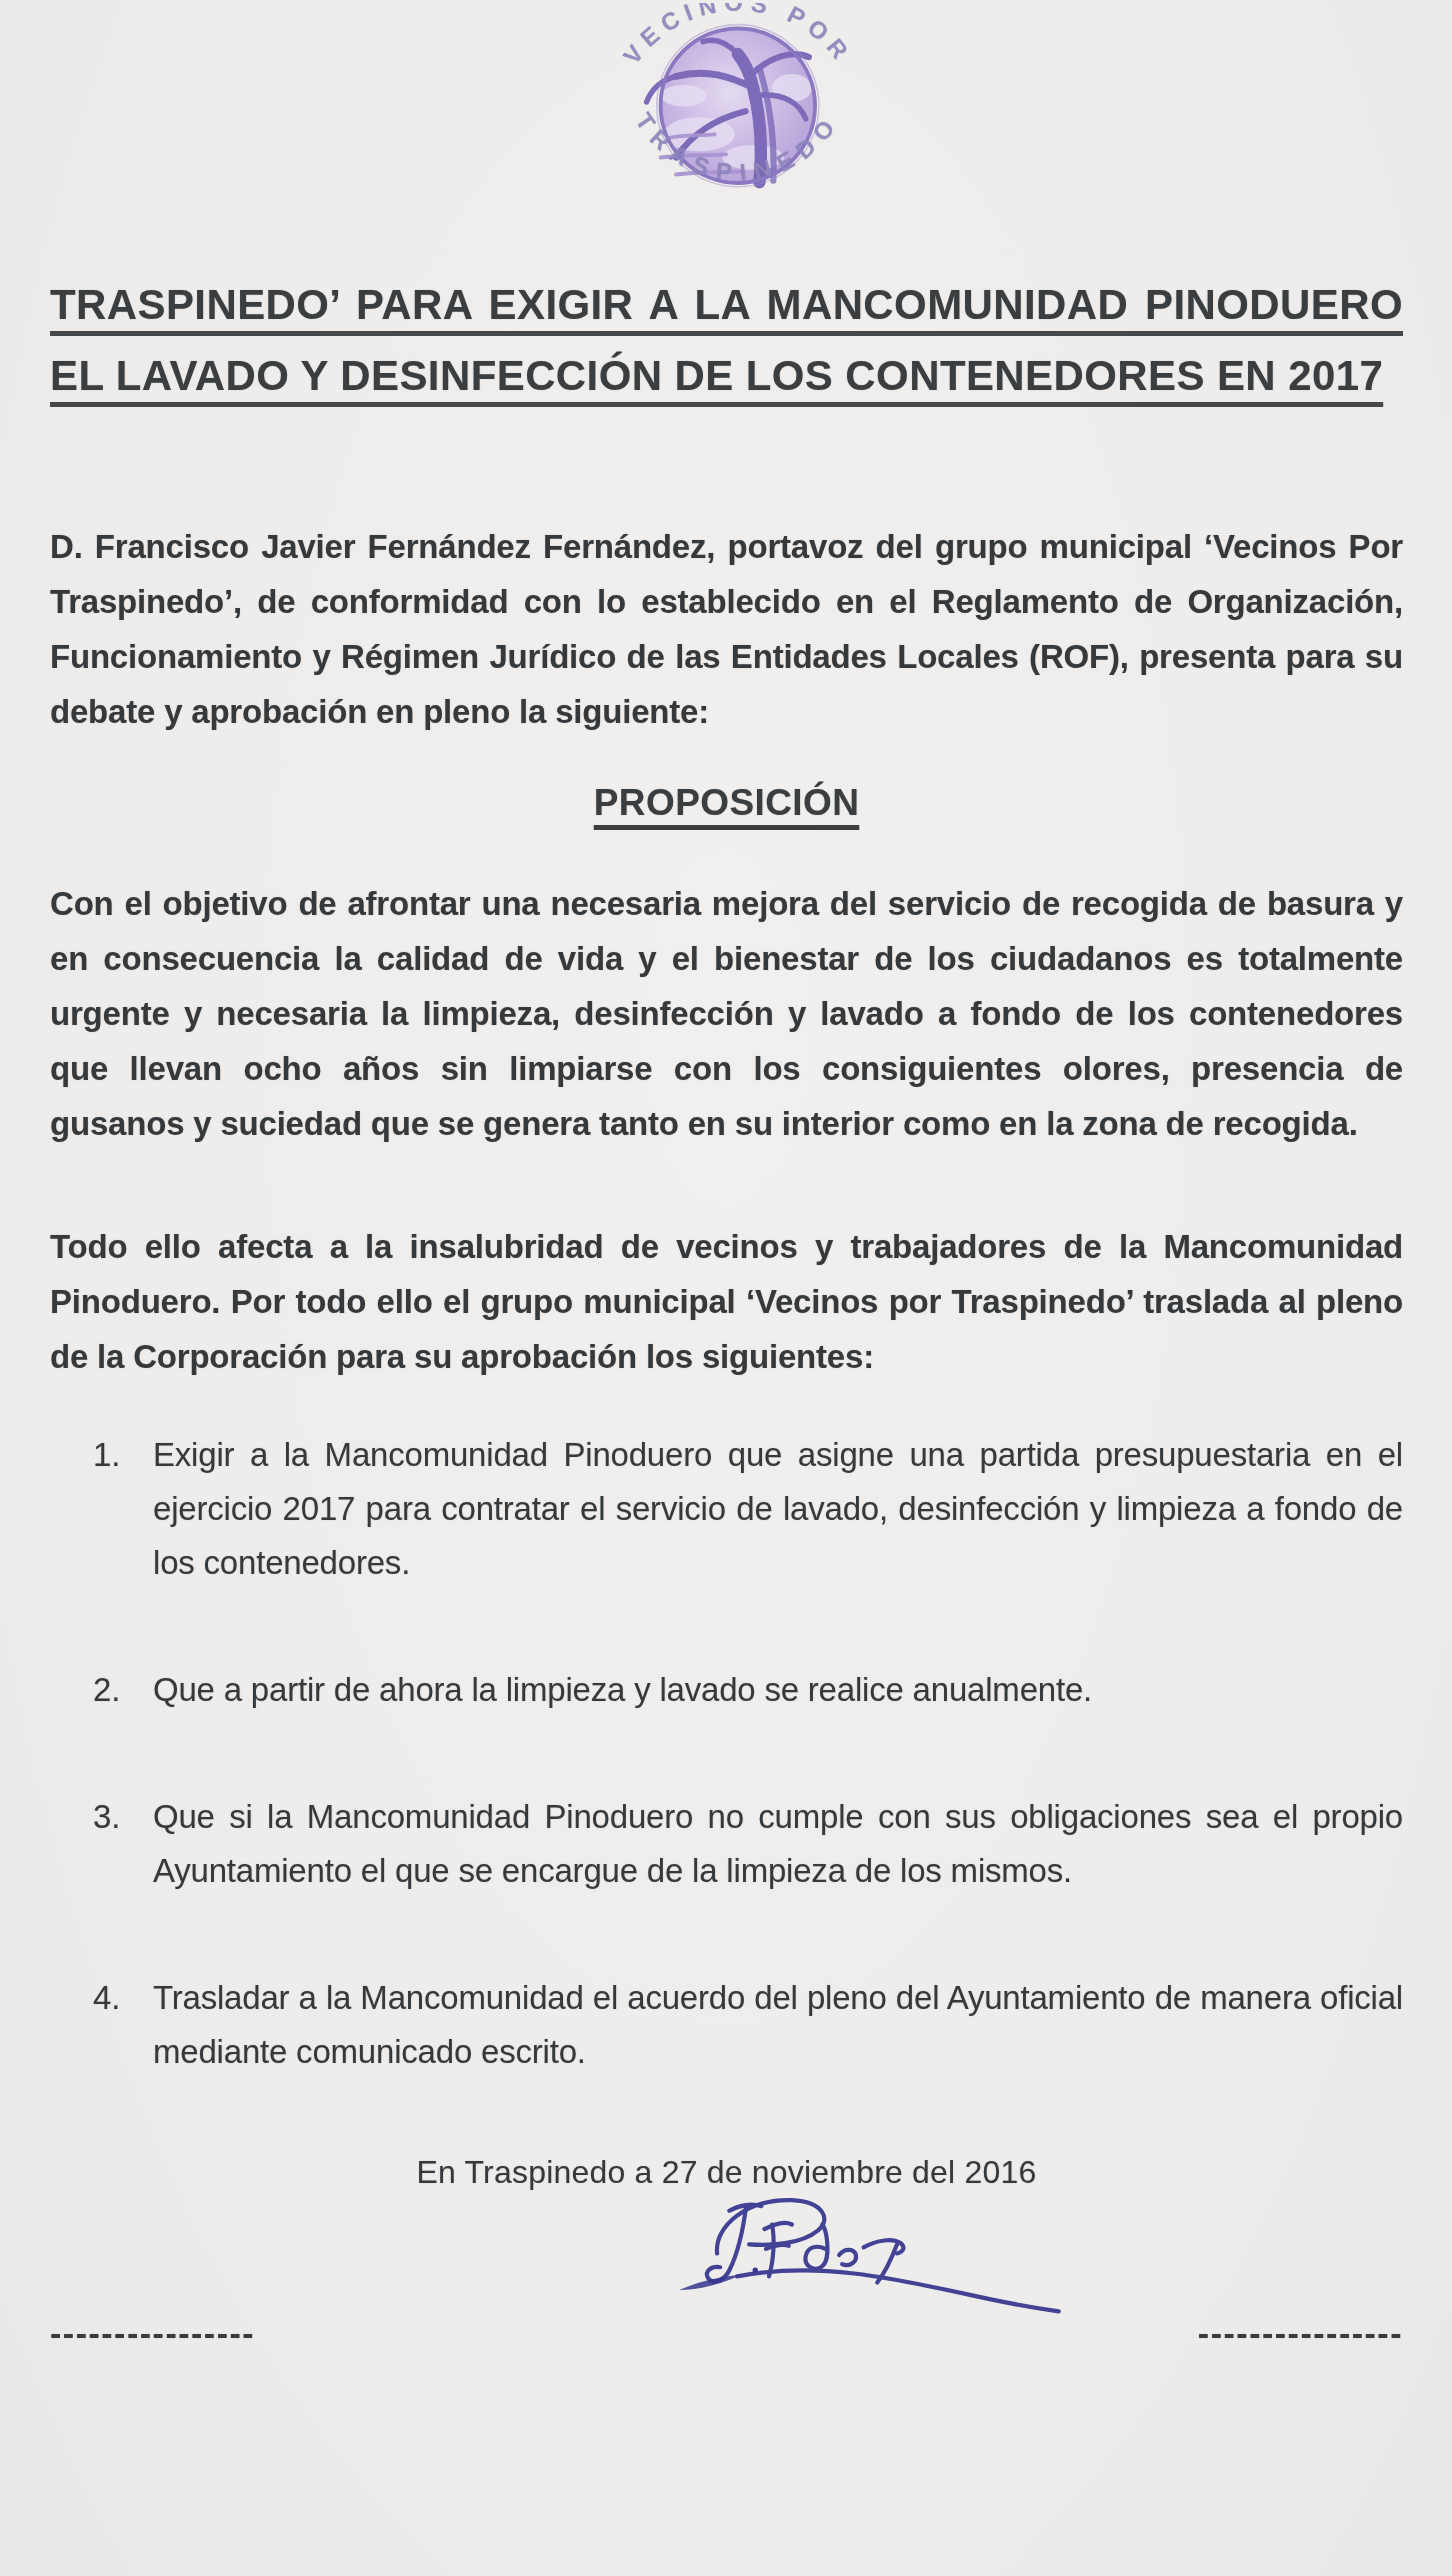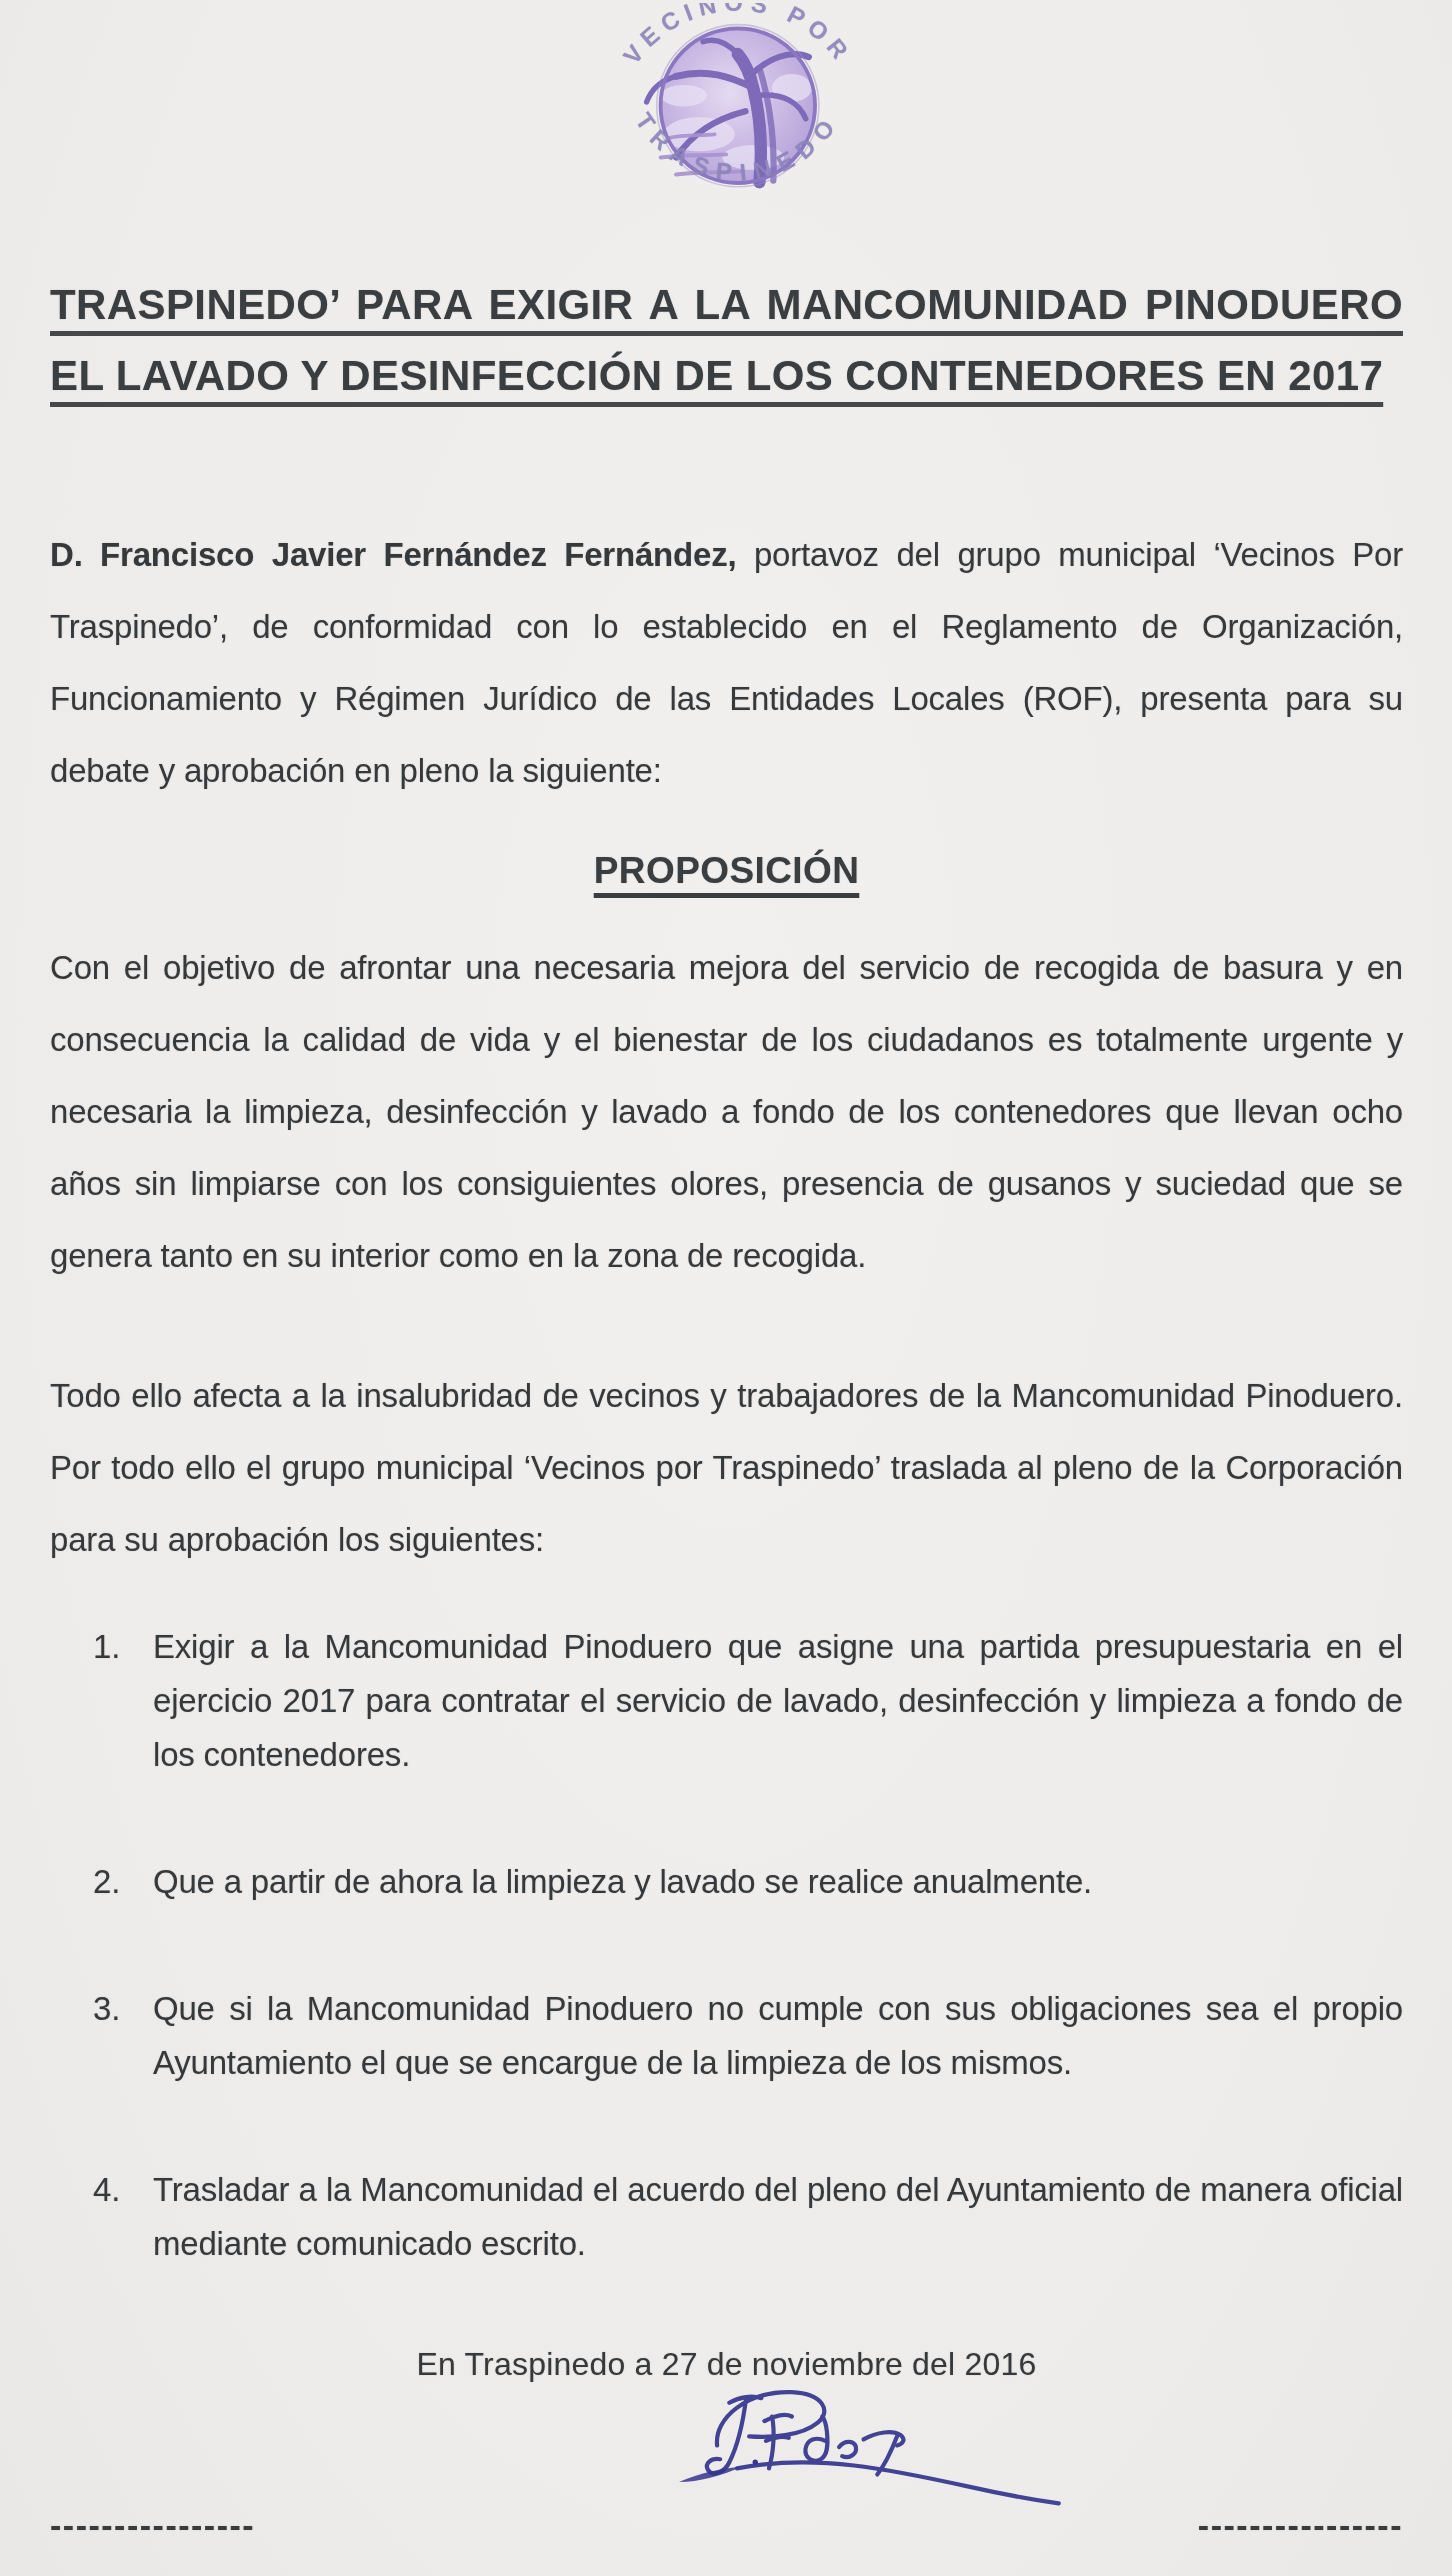--- a/index.html
+++ b/index.html
@@ -28,23 +28,23 @@
     text-align:justify;
     text-decoration:underline;
     text-decoration-thickness:4.6px;
     text-underline-offset:11.6px;
     text-decoration-color:#44484b;
     letter-spacing:0.4px;
   }
   .title-line.stretch{text-align-last:justify;}
 
   
-  .para{font-size:33px;line-height:72px;text-align:justify;letter-spacing:-0.2px;}
+  .para{font-size:33px;line-height:55px;text-align:justify;letter-spacing:-0.2px;font-weight:bold;}
   .intro{margin-top:108px;}
-  .p1{margin-top:40px;}
+  .p1{margin-top:52px;}
   .p2{margin-top:68px;}
 
   .heading-row{text-align:center;text-decoration:underline;}
   .heading-row.h-prop{margin-top:43px;}
   .heading-row.h-acu{margin-top:40px;}
   .heading{
     display:inline-block;
     font-size:37px;font-weight:bold;color:#3a3e41;
     text-decoration:underline;
     text-decoration-thickness:4.6px;

